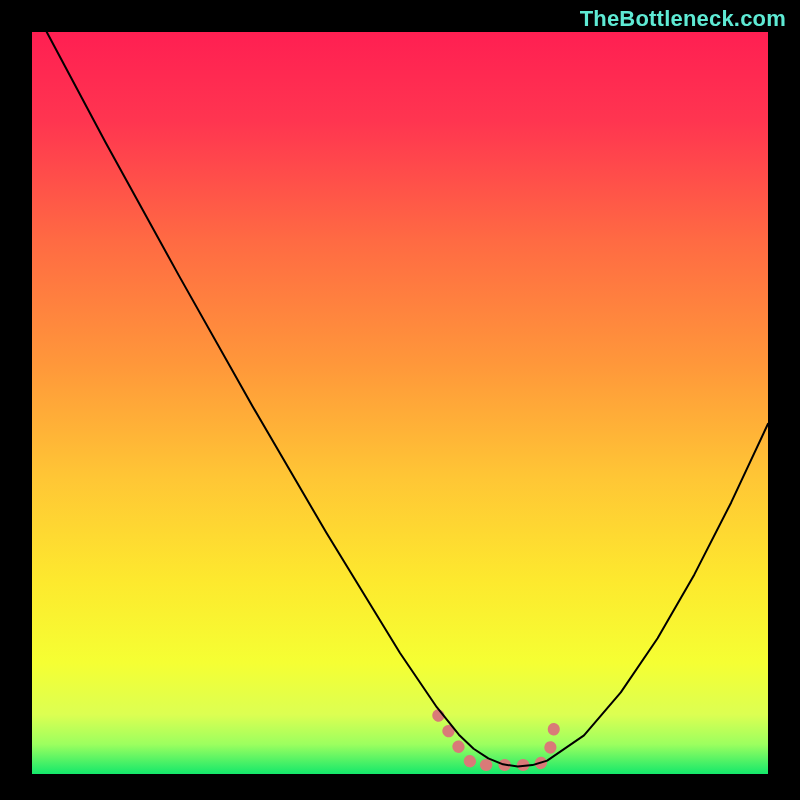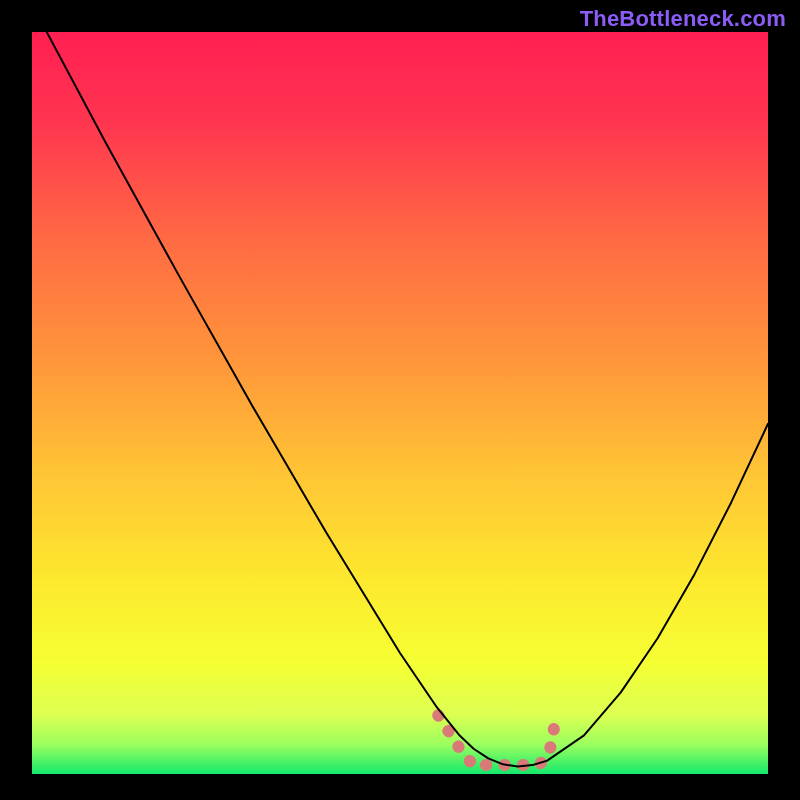--- a/index.html
+++ b/index.html
@@ -16,21 +16,21 @@
     width: 800px;
     height: 800px;
     background: #000000;
   }
   .watermark {
     position: absolute;
     top: 6px;
     right: 14px;
     font-size: 22px;
     font-weight: 600;
-    color: #8b5cf6;
+    color: #5eead4;
     letter-spacing: 0.2px;
     user-select: none;
     z-index: 4;
   }
   svg.plot {
     position: absolute;
     left: 0;
     top: 0;
     width: 800px;
     height: 800px;

